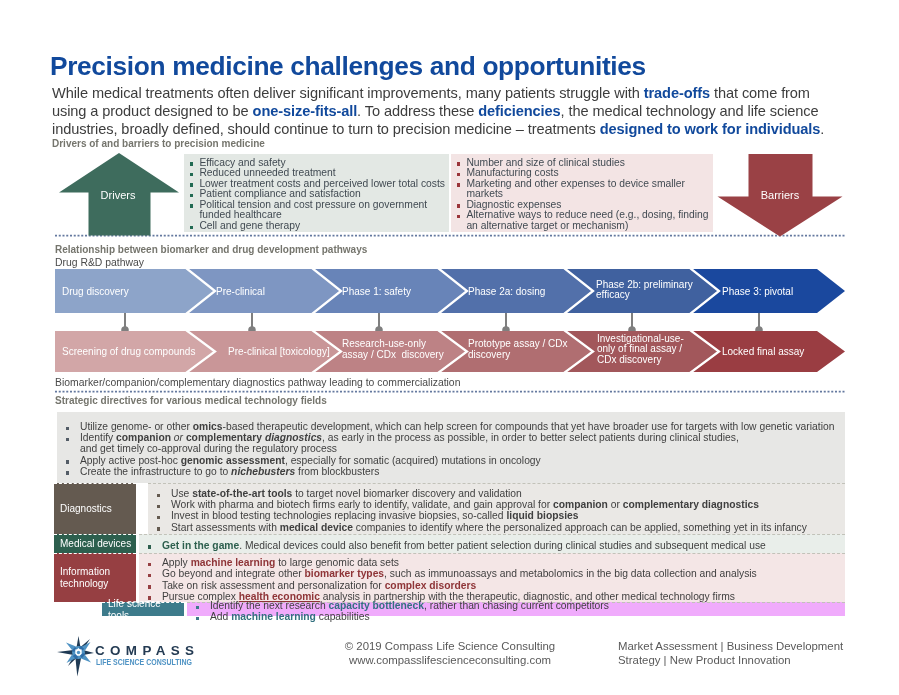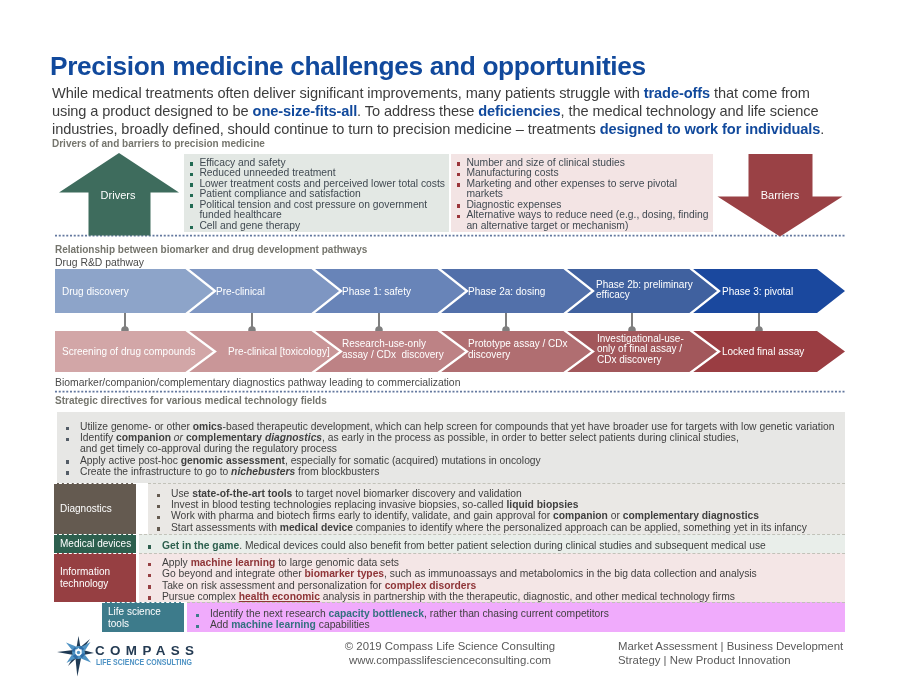--- a/index.html
+++ b/index.html
@@ -77,21 +77,21 @@
           <tr>
             <td><span class="sq" style="background:#9b343a;"></span></td>
             <td>Number and size of clinical studies</td>
           </tr>
       <tr>
             <td><span class="sq" style="background:#9b343a;"></span></td>
             <td>Manufacturing costs</td>
           </tr>
       <tr>
             <td><span class="sq" style="background:#9b343a;"></span></td>
-            <td>Marketing and other expenses to serve pivotal markets</td>
+            <td>Marketing and other expenses to device smaller markets</td>
           </tr>
       <tr>
             <td><span class="sq" style="background:#9b343a;"></span></td>
             <td>Diagnostic expenses</td>
           </tr>
       <tr>
             <td><span class="sq" style="background:#9b343a;"></span></td>
             <td>Alternative ways to reduce need (e.g., dosing, finding an alternative target or mechanism)</td>
           </tr>
     </tbody>
@@ -207,25 +207,25 @@
       <div class="tlabel" style="background:#645a50;">Diagnostics</div>
       <div class="tcontent" style="background:#eae8e5;margin-left:12px;">
         <table>
           <tbody>
               <tr>
                 <td><span class="sq" style="background:#645a50;"></span></td>
                 <td>Use <b>state-of-the-art tools</b> to target novel biomarker discovery and validation</td>
               </tr>
           <tr>
                 <td><span class="sq" style="background:#645a50;"></span></td>
+                <td>Work with pharma and biotech firms early to identify, validate, and gain approval for <b>companion</b> or <b>complementary diagnostics</b></td>
+              </tr>
+          <tr>
+                <td><span class="sq" style="background:#645a50;"></span></td>
                 <td>Invest in blood testing technologies replacing invasive biopsies, so-called <b>liquid biopsies</b></td>
-              </tr>
-          <tr>
-                <td><span class="sq" style="background:#645a50;"></span></td>
-                <td>Work with pharma and biotech firms early to identify, validate, and gain approval for <b>companion</b> or <b>complementary diagnostics</b></td>
               </tr>
           <tr>
                 <td><span class="sq" style="background:#645a50;"></span></td>
                 <td>Start assessments with <b>medical device</b> companies to identify where the personalized approach can be applied, something yet in its infancy</td>
               </tr>
         </tbody>
           </table>
       </div>
     </div>
     <div class="trow" style="height:19.3px;">
@@ -259,21 +259,21 @@
                 <td>Take on risk assessment and personalization for <b style="color:#8e3437;">complex disorders</b></td>
               </tr>
           <tr>
                 <td><span class="sq" style="background:#963f42;"></span></td>
                 <td>Pursue complex <b style="color:#8e3437;text-decoration:underline;">health economic</b> analysis in partnership with the therapeutic, diagnostic, and other medical technology firms</td>
               </tr>
         </tbody>
           </table>
       </div>
     </div>
-    <div class="trow" style="height:30px;padding-left:48px;">
+    <div class="trow" style="height:14px;padding-left:48px;">
       <div class="tlabel" style="background:#3d7b8b;">Life science tools</div>
       <div class="tcontent" style="background:#f0abfc;">
         <table>
           <tbody>
               <tr>
                 <td><span class="sq" style="background:#3d7b8b;"></span></td>
                 <td>Identify the next research <b style="color:#33707f;">capacity bottleneck</b>, rather than chasing current competitors</td>
               </tr>
           <tr>
                 <td><span class="sq" style="background:#3d7b8b;"></span></td>

